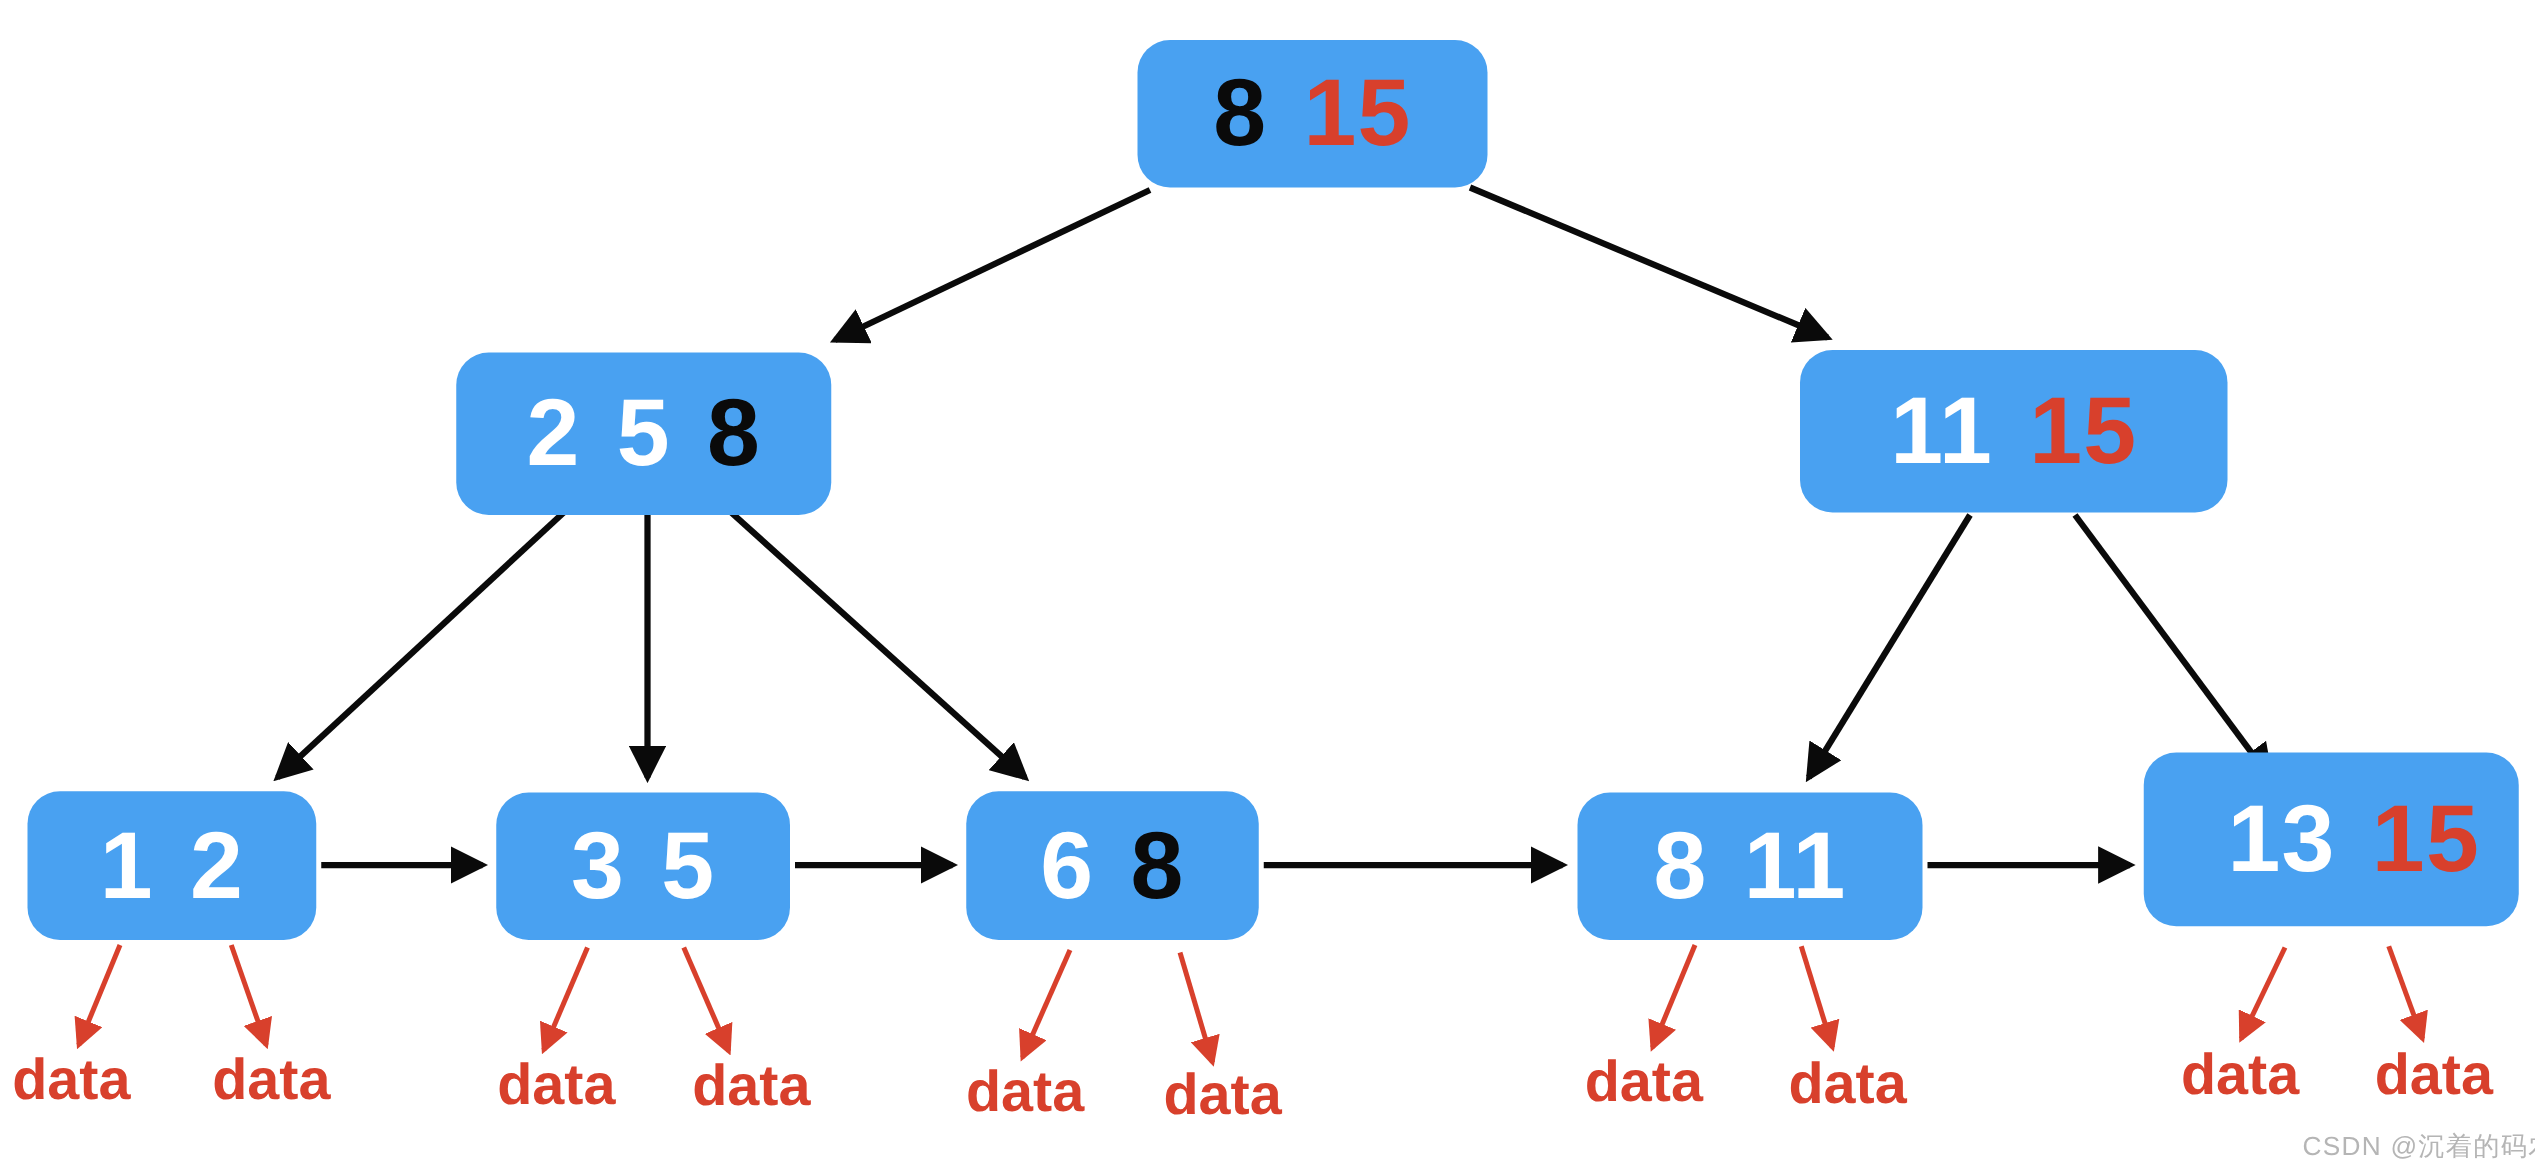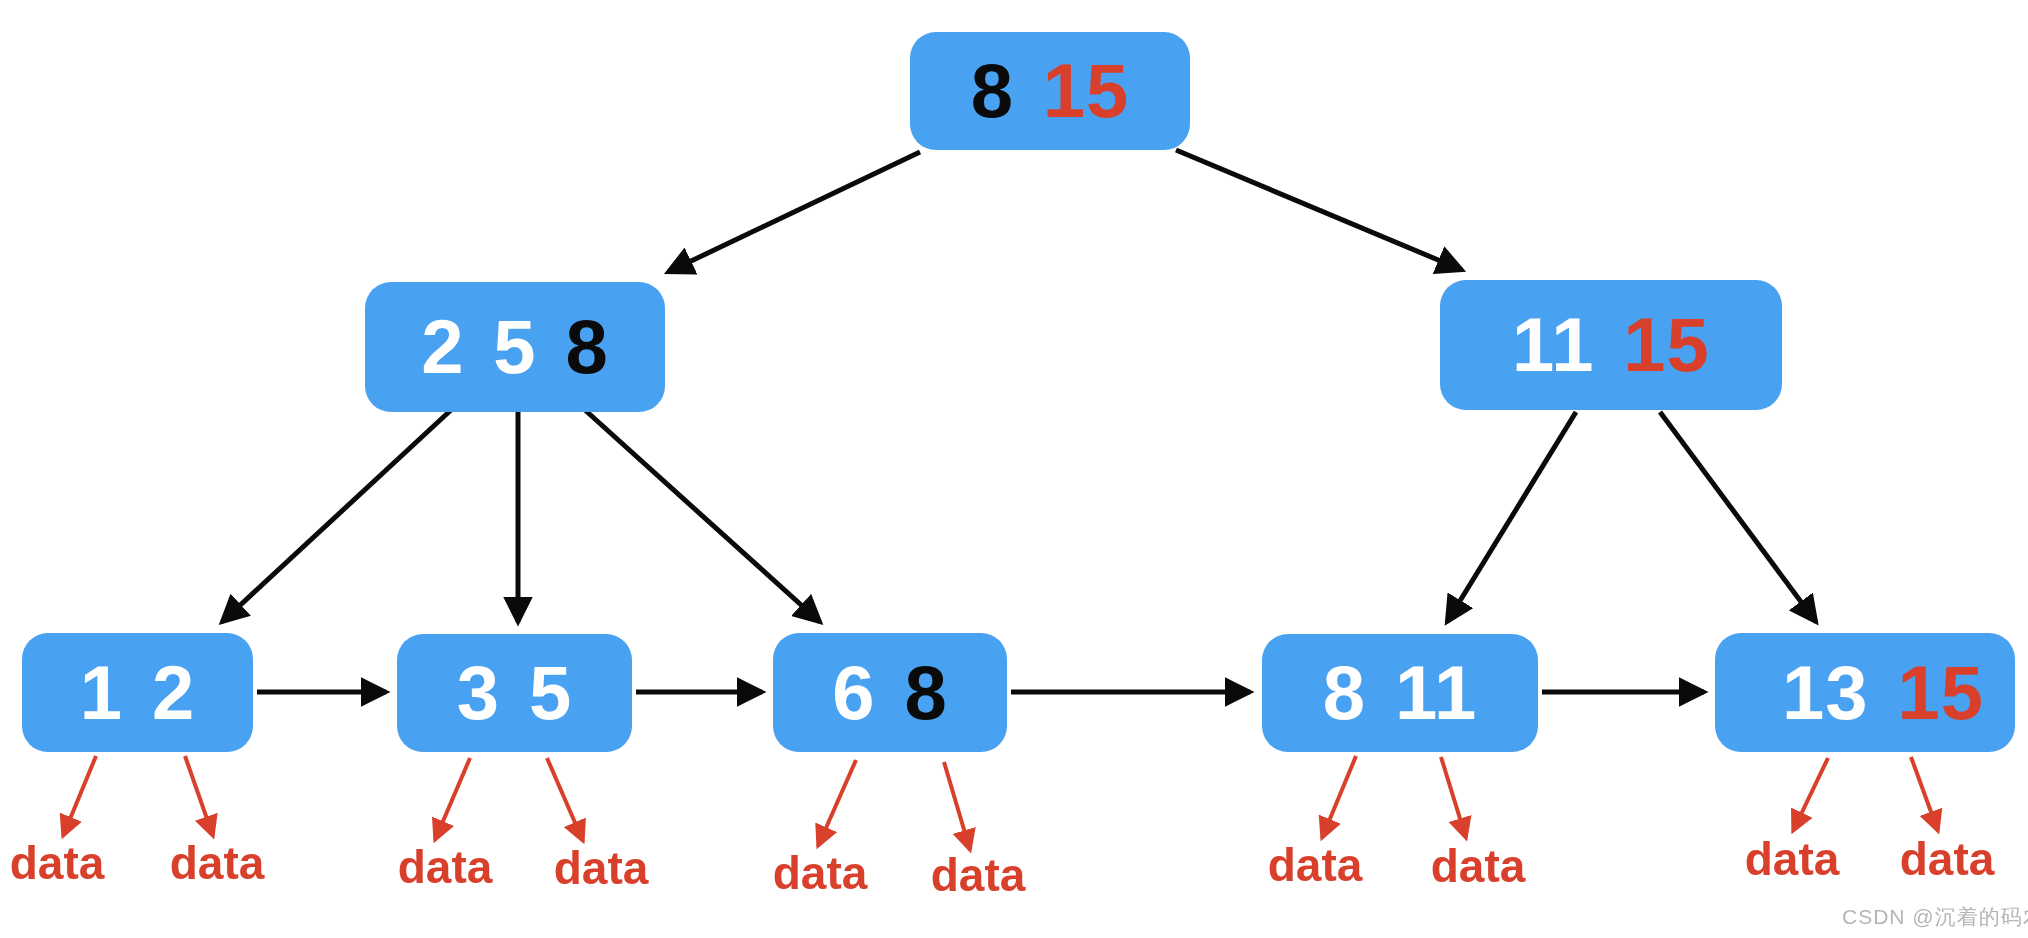--- a/index.html
+++ b/index.html
@@ -120,21 +120,21 @@
   <div class="node" style="left: 773px; top: 633px; width: 234px; height: 119px; background: rgb(73, 161, 241);">
     <span class="key" style="color: rgb(255, 255, 255);">6</span>
     <span class="key" style="color: rgb(10, 10, 10);">8</span>
   </div>
 
   <div class="node" style="left: 1262px; top: 634px; width: 276px; height: 118px; background: rgb(73, 161, 241);">
     <span class="key" style="color: rgb(255, 255, 255);">8</span>
     <span class="key" style="color: rgb(255, 255, 255);">11</span>
   </div>
 
-  <div class="node" style="left: 1715px; top: 633px; width: 300px; height: 119px; background: rgb(73, 161, 241); padding-left: 36px;">
+  <div class="node" style="left: 1715px; top: 602px; width: 300px; height: 139px; background: rgb(73, 161, 241); padding-left: 36px;">
     <span class="key" style="color: rgb(255, 255, 255);">13</span>
     <span class="key" style="color: rgb(216, 64, 44);">15</span>
   </div>
 
   <div class="data-label" style="left: 57px; top: 840px; color: rgb(216, 64, 44);">data</div>
   <div class="data-label" style="left: 217px; top: 840px; color: rgb(216, 64, 44);">data</div>
   <div class="data-label" style="left: 445px; top: 844px; color: rgb(216, 64, 44);">data</div>
   <div class="data-label" style="left: 601px; top: 845px; color: rgb(216, 64, 44);">data</div>
   <div class="data-label" style="left: 820px; top: 850px; color: rgb(216, 64, 44);">data</div>
   <div class="data-label" style="left: 978px; top: 852px; color: rgb(216, 64, 44);">data</div>

